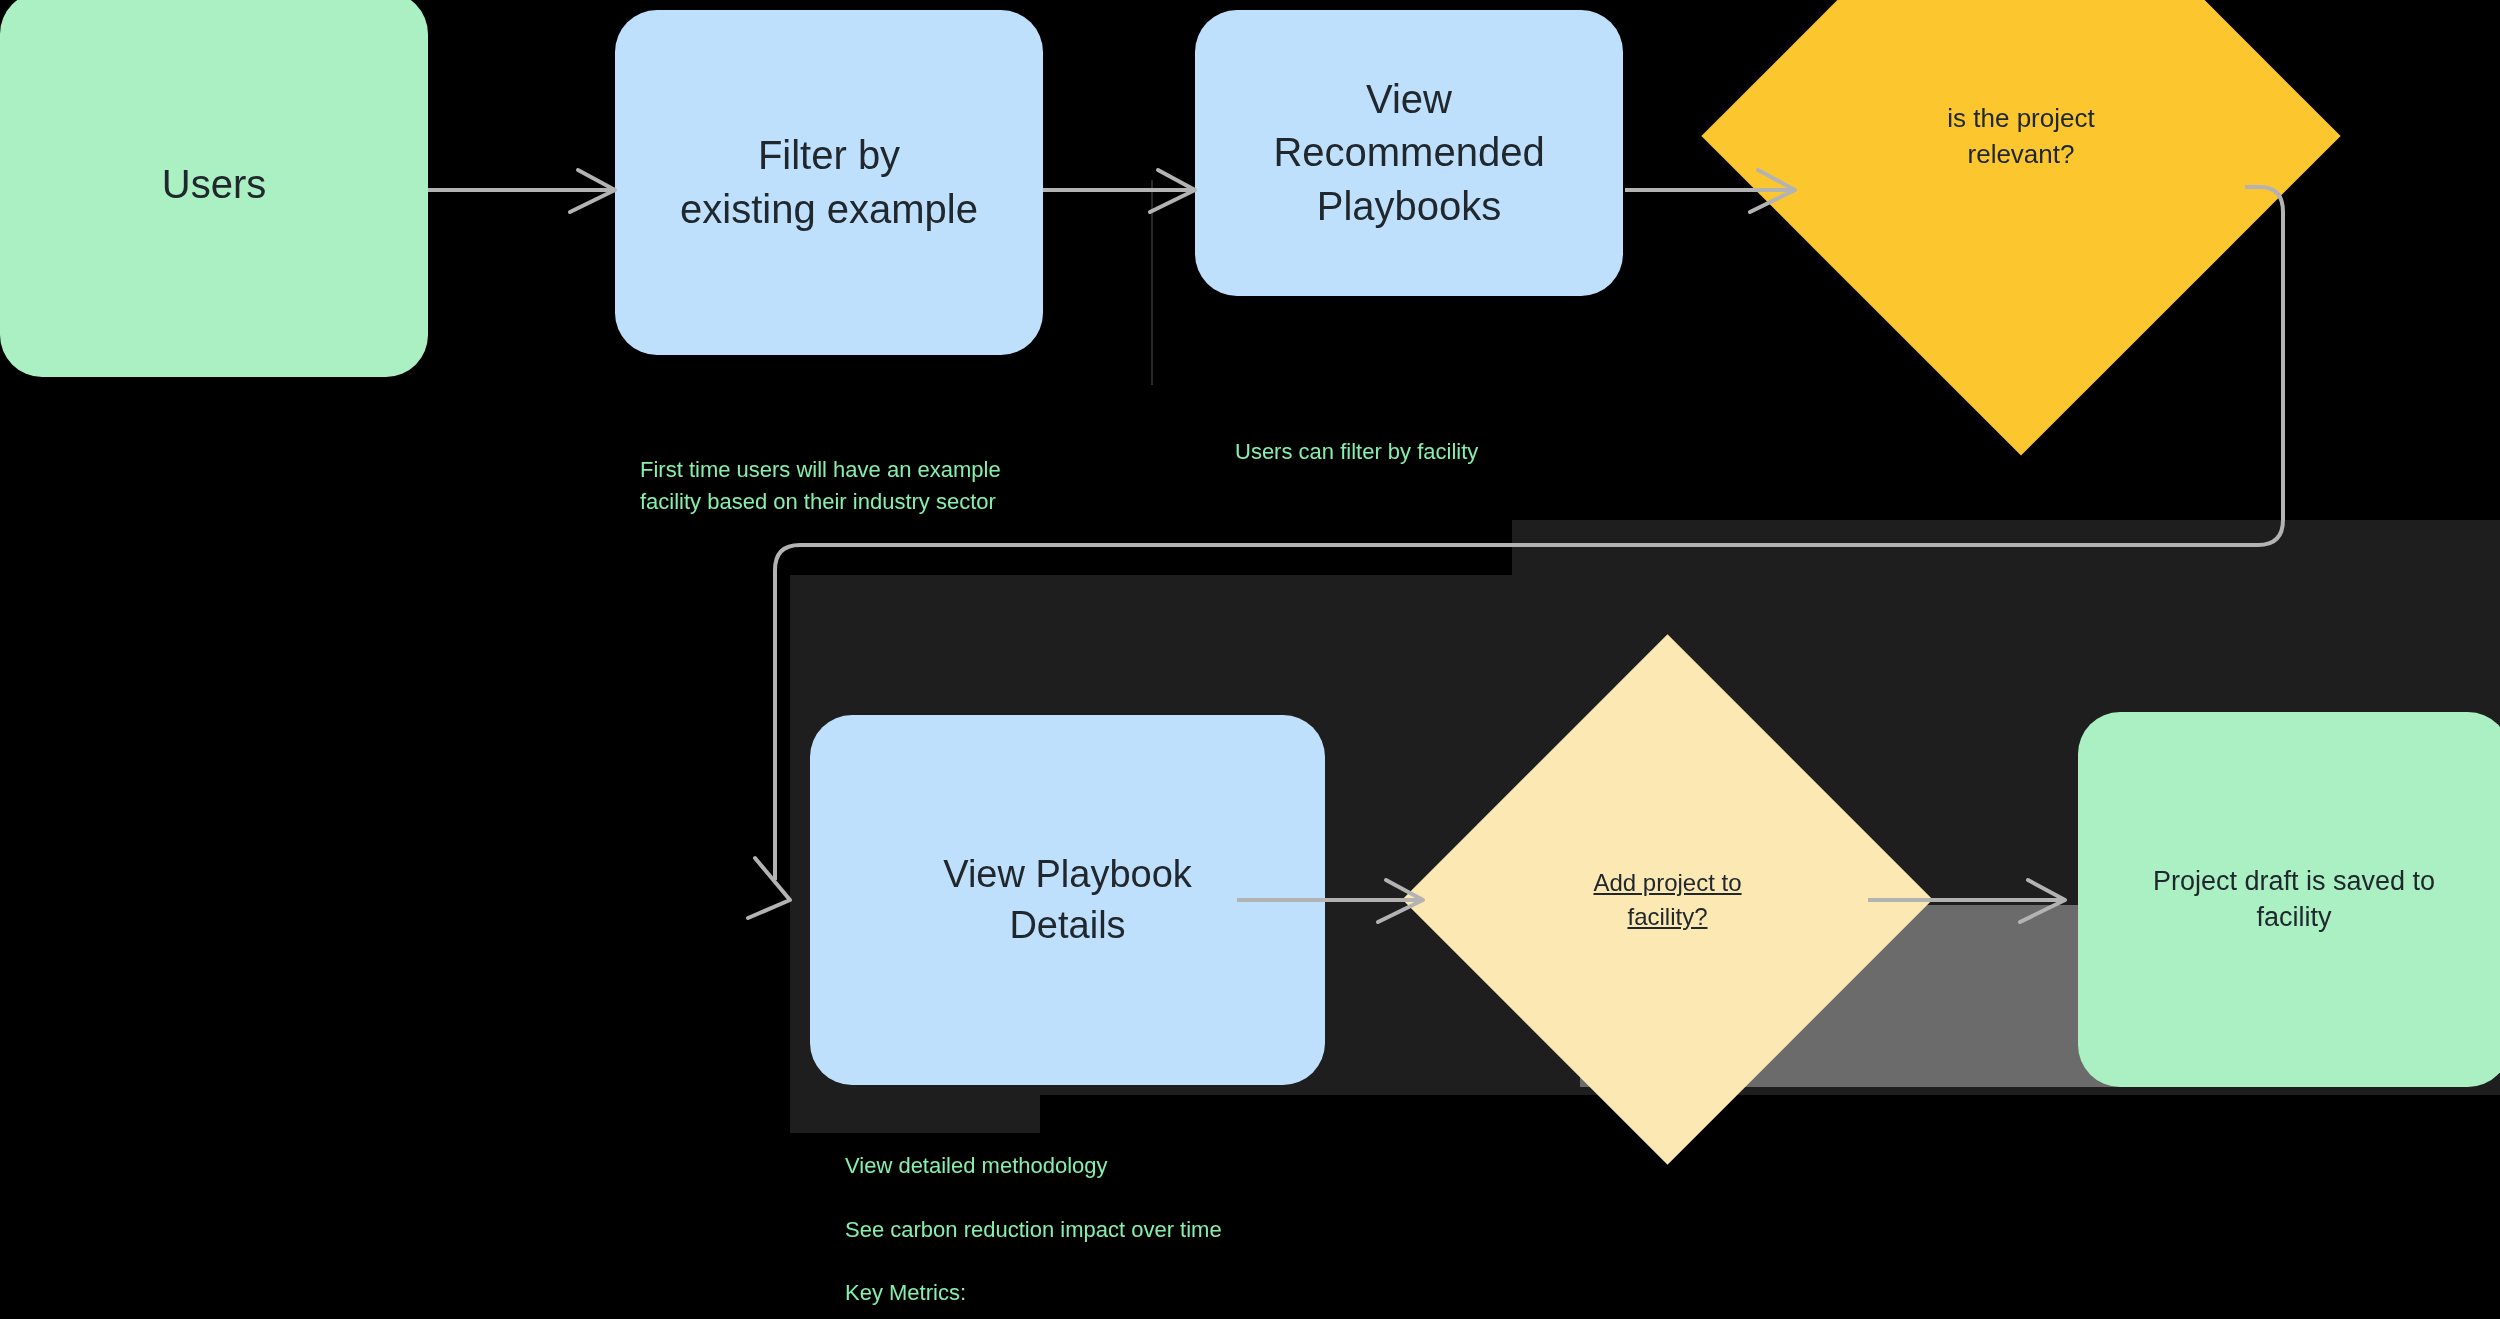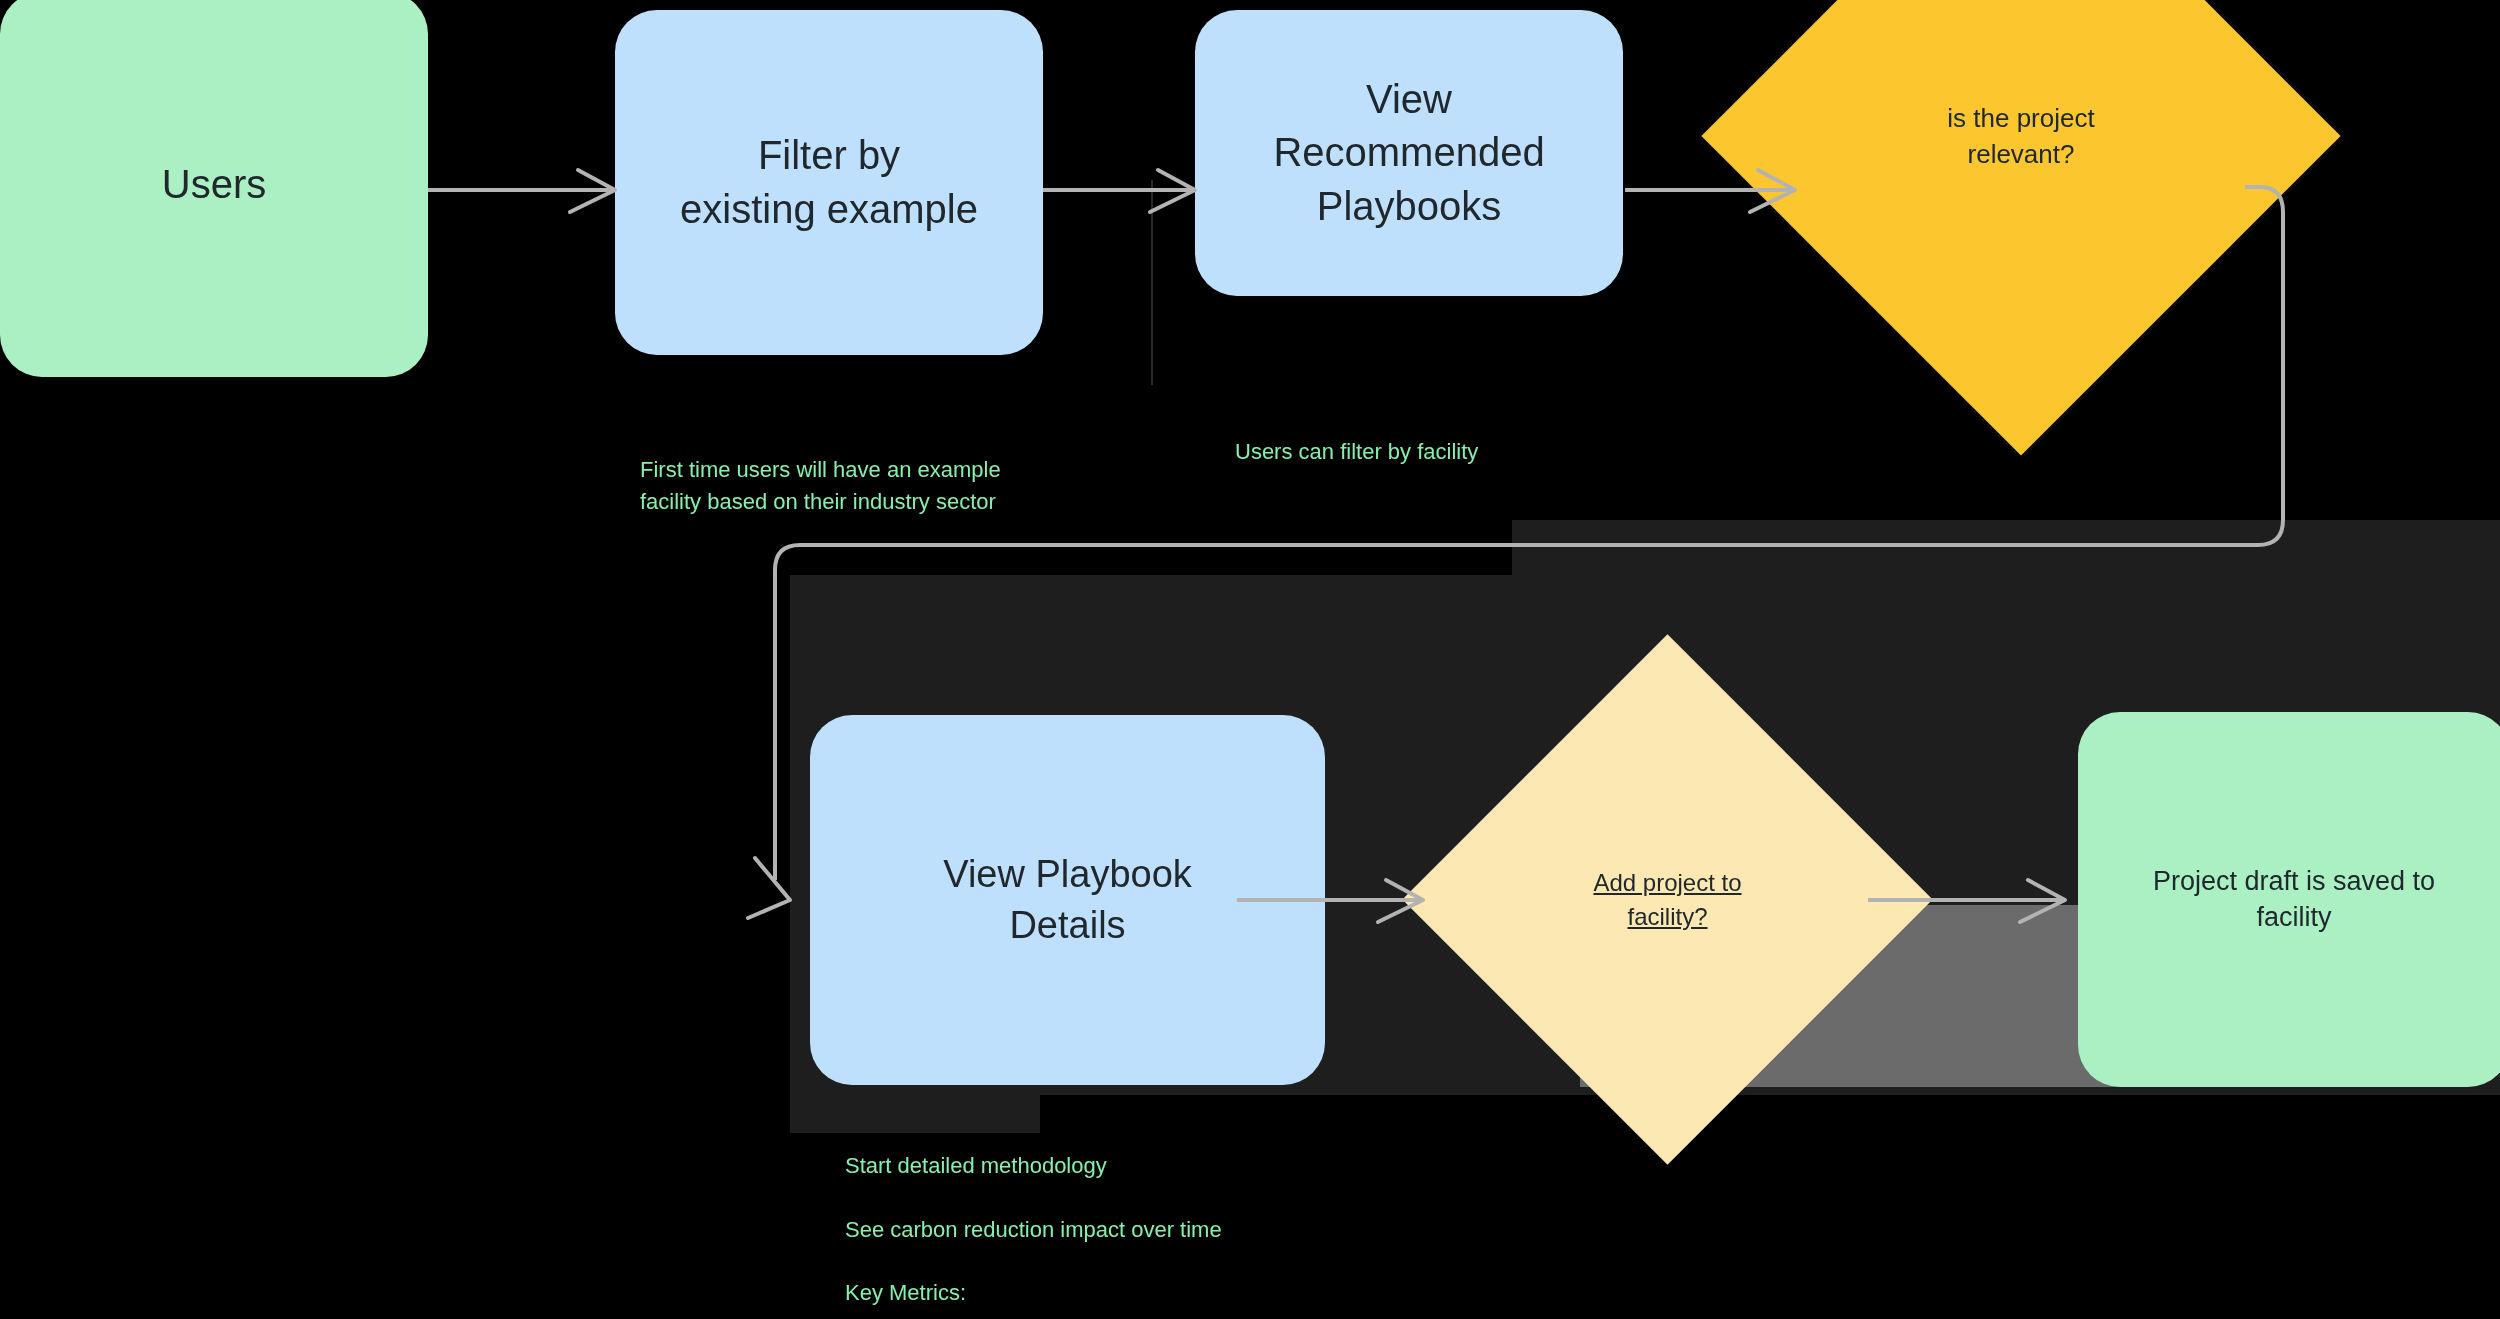--- a/index.html
+++ b/index.html
@@ -192,19 +192,19 @@
   <div class="annot" style="left:640px; top:422px; width:420px;">
     <span class="line">First time users will have an example
 facility based on their industry sector</span>
   </div>
 
   <div class="annot" style="left:1235px; top:404px; width:420px;">
     <span class="line">Users can filter by facility</span>
   </div>
 
   <div class="annot" style="left:845px; top:1118px; width:400px;">
-    <span class="line">Start detailed methodology</span>
+    <span class="line">View detailed methodology</span>
     <span class="line">See carbon reduction impact over time</span>
     <span class="line">Key Metrics:</span>
     
   </div>
 
 </div>
 
 </body></html>

